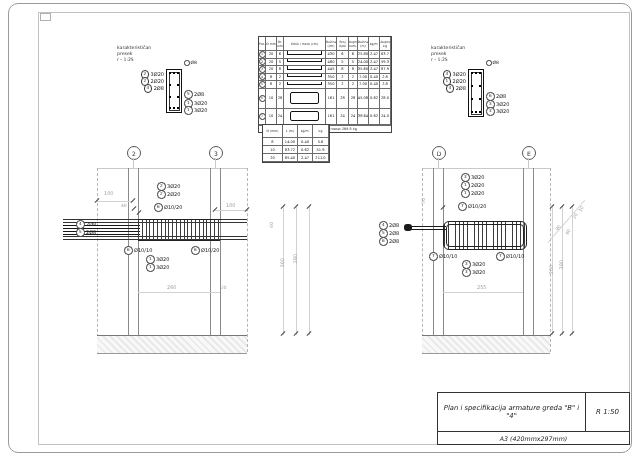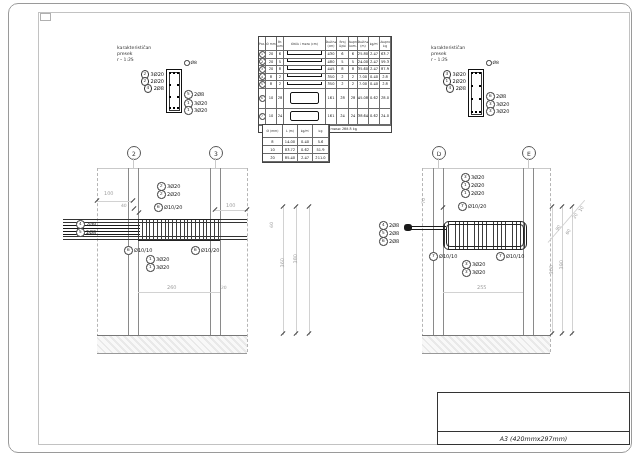--- a/index.html
+++ b/index.html
@@ -452,15 +452,17 @@
   <div class="vdim" style="left:559px;top:260px;">390</div>
   <div class="abs" style="left:548px;top:242px;width:56px;height:1px;background:#d2d2d2;transform:rotate(-49deg);transform-origin:left center;"></div>
   <div class="ddim" style="left:556px;top:226px;">90</div>
   <div class="ddim" style="left:566px;top:230px;">60</div>
   <div class="ddim" style="left:573px;top:214px;">20</div>
   <div class="ddim" style="left:579px;top:207px;">10</div>
 </div>
 
 <div id="title-block">
   <div id="tb-row1">
+    <div id="tb-title">Plan i specifikacija armature greda "B" i "4"</div>
+    <div id="tb-scale">R 1:50</div>
   </div>
   <div id="tb-row2">A3 (420mmx297mm)</div>
 </div>
 
 </body></html>

